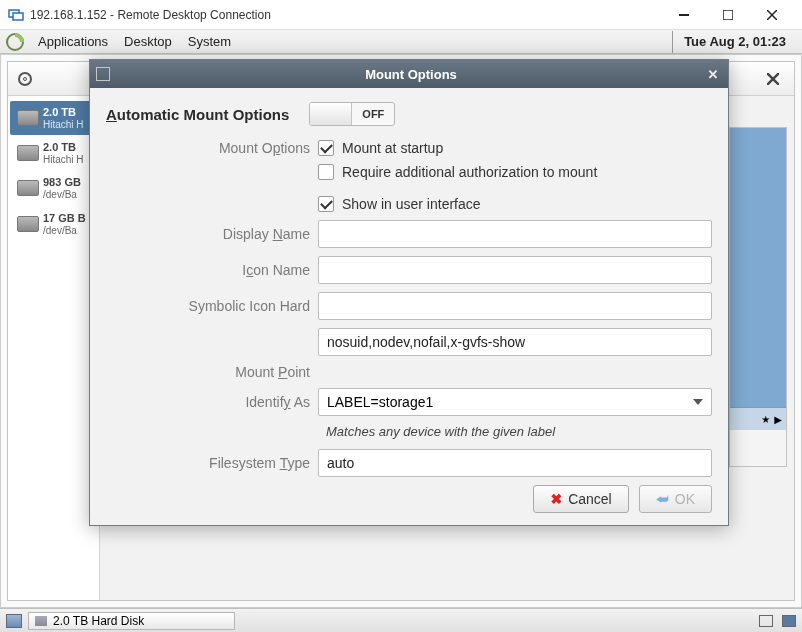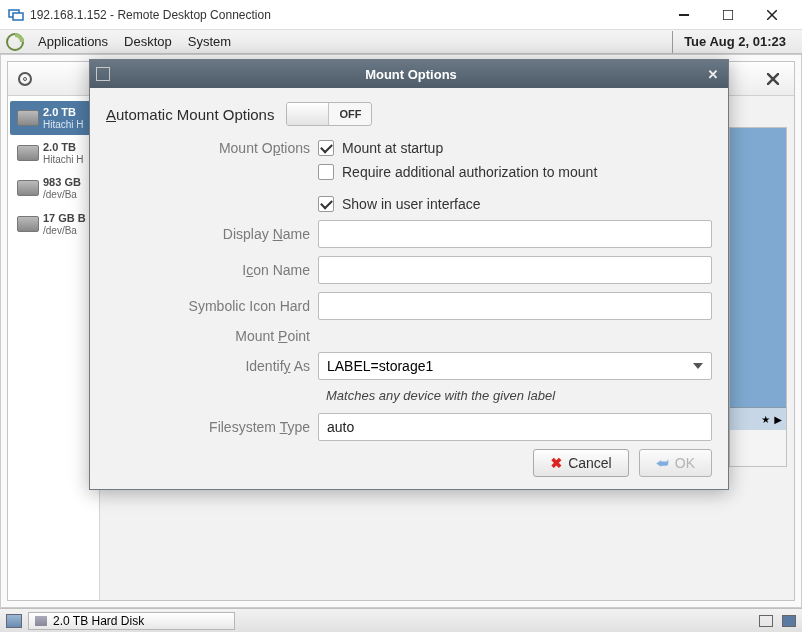--- a/index.html
+++ b/index.html
@@ -59,21 +59,21 @@
     display:flex; align-items:center; padding:0 6px; font-size:13px;
   }
   .dialog-title .box-ico { width:14px; height:14px; border:1px solid #c7c7c7; margin-right:8px; }
   .dialog-title .ttl { flex:1; text-align:center; font-weight:600; }
   .dialog-title .close { width:18px; height:18px; display:inline-flex;align-items:center;justify-content:center;color:#eee; font-weight:bold;}
   .dialog-body { padding:14px 16px 12px 16px; }
 
   .row { display:flex; align-items:center; margin-bottom:8px; }
   .lbl { width:212px; text-align:right; padding-right:8px; color:#7a7a7a; font-size:14px; }
   .lbl .u { text-decoration:underline; }
-  .heading { font-weight:normal; color:#2b2b2b; font-size:15px; margin-right:12px; }
+  .heading { font-weight:bold; color:#2b2b2b; font-size:15px; margin-right:20px; }
   .heading .u { text-decoration:underline; }
 
   .toggle {
     width:86px; height:24px; border:1px solid #b8b8b8; border-radius:3px;
     display:inline-flex; overflow:hidden; background:#f7f7f7;justify-content:flex-end;
   }
   .toggle .knob { width:42px; background:linear-gradient(#fff,#e3e3e3); border-right:1px solid #c4c4c4; }
   .toggle .lab { flex:1; display:flex;align-items:center;justify-content:center;font-size:11px;font-weight:bold;color:#333;}
 
   .chk { display:flex; align-items:center; gap:8px; color:#333; font-size:14px;}
@@ -238,20 +238,24 @@
       </div>
       <div class="row">
         <span class="lbl">I<span class="u">c</span>on Name</span>
         <input class="txt" value="" style="">
       </div>
       <div class="row">
         <span class="lbl">Symbolic Icon Hard</span>
         <input class="txt" value="" style="">
       </div>
       <div class="row">
+        <span class="lbl"></span>
+        <input class="txt" value="nosuid,nodev,nofail,x-gvfs-show" style="">
+      </div>
+      <div class="row">
         <span class="lbl">Mount <span class="u">P</span>oint</span>
       </div>
       <div class="row">
         <span class="lbl">Identif<span class="u">y</span> As</span>
         <div class="select">
           <span>LABEL=storage1</span>
           <span class="arrow"></span>
         </div>
       </div>
       <div class="hint">Matches any device with the given label</div>

